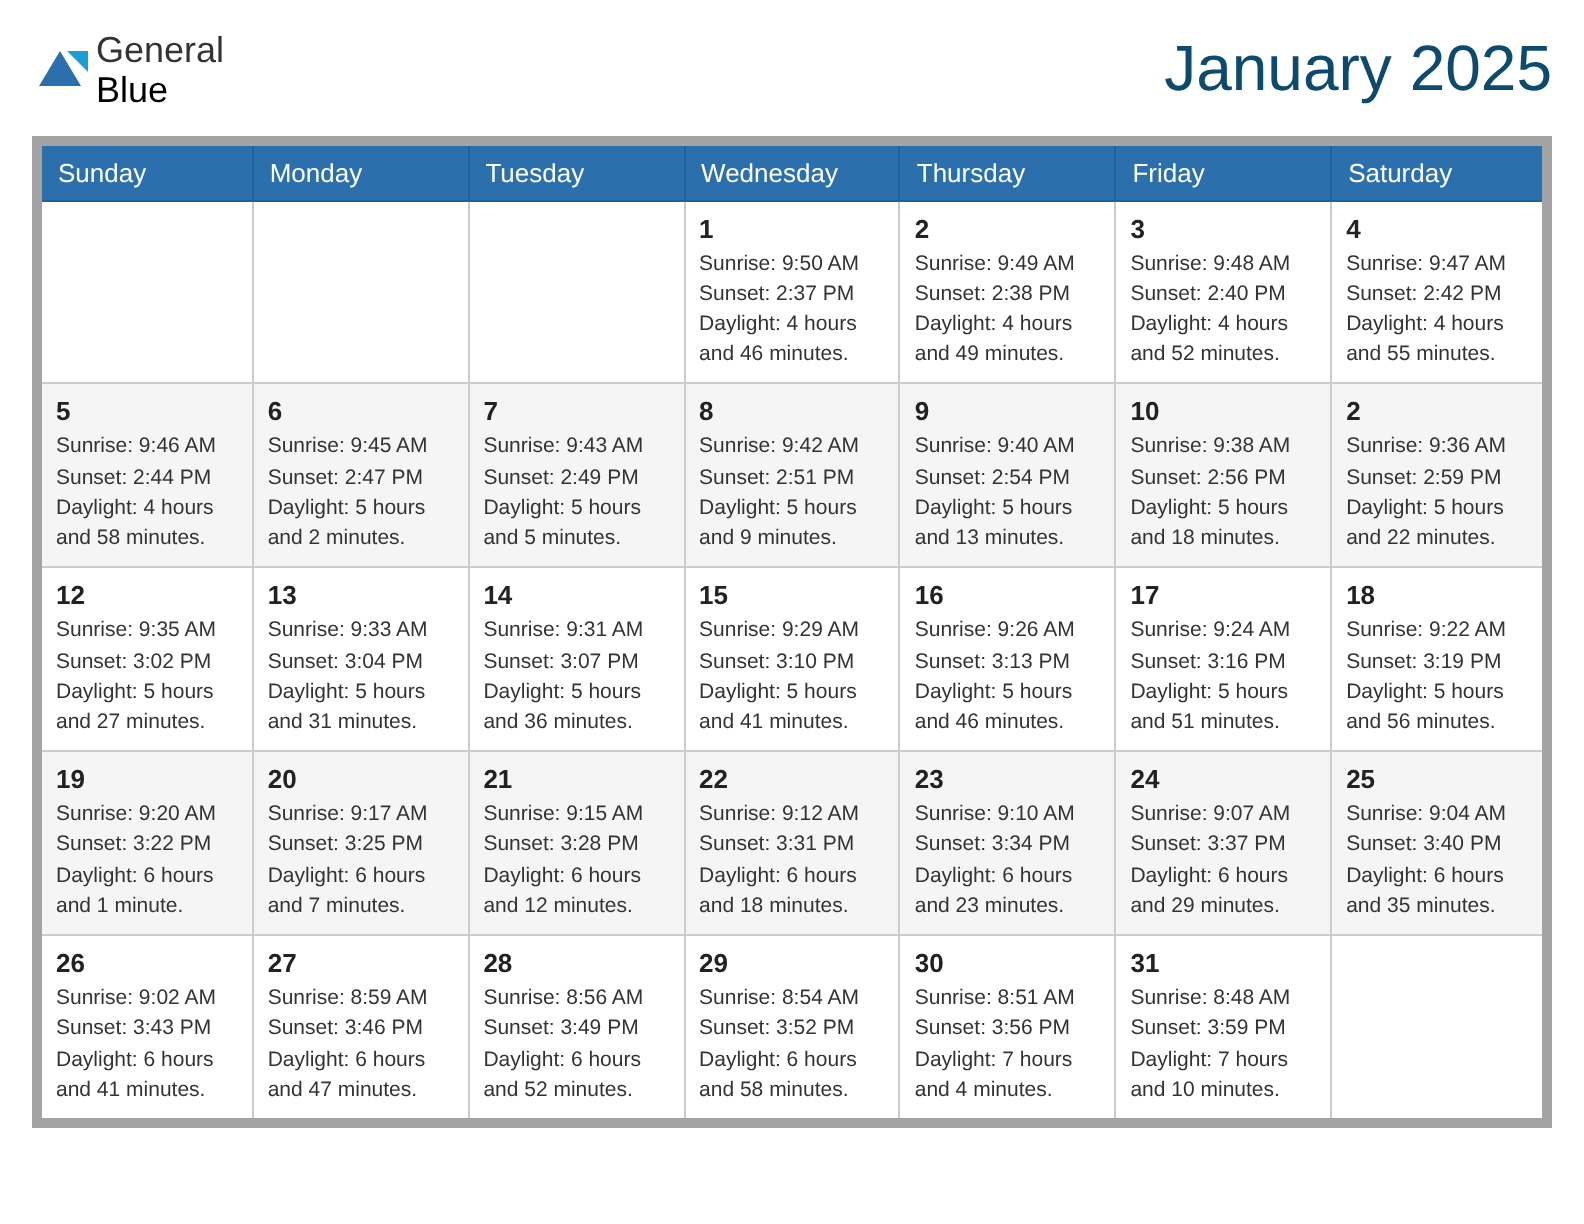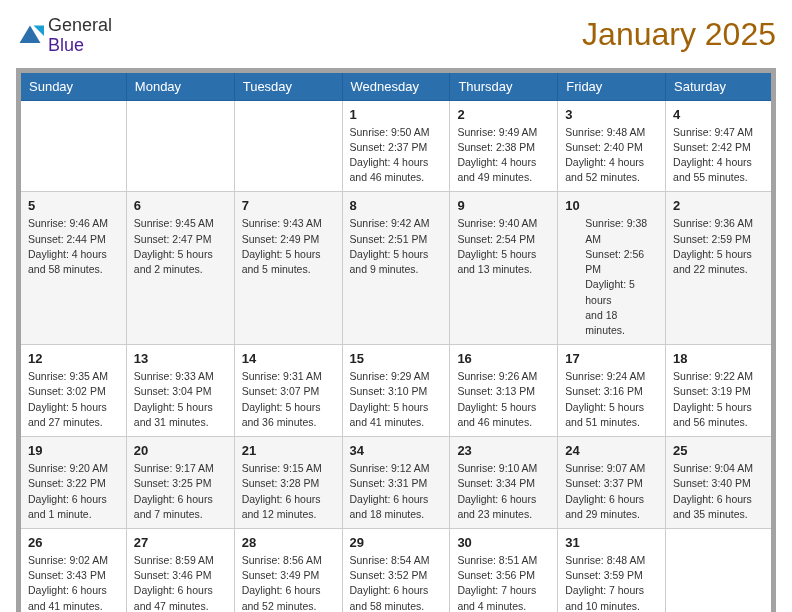--- a/index.html
+++ b/index.html
@@ -20,31 +20,31 @@
       display: flex;
       align-items: center;
       gap: 4px;
     }
     .logo-text {
       font-size: 18px;
       font-weight: normal;
       line-height: 1.1;
     }
     .logo-general { color: #333; }
-    .logo-blue { color: #4c1d95; }
+    .logo-blue { color: #000000; }
     .logo-icon {
       width: 28px;
       height: 28px;
     }
     .title-block {
       text-align: right;
     }
     .month-title {
       font-size: 32px;
-      color: #a16207;
+      color: #0c4a6e;
       font-weight: normal;
     }
     .subtitle {
       font-size: 14px;
       color: #555;
     }
     .calendar {
       width: 100%;
       border-collapse: collapse;
       border: 5px solid #a3a3a3;
@@ -180,21 +180,21 @@
         </td>
         <td>
           <div class="day-number">9</div>
           <div class="day-info" style="white-space: pre-line;">Sunrise: 9:40 AM
 Sunset: 2:54 PM
 Daylight: 5 hours
 and 13 minutes.</div>
         </td>
         <td>
           <div class="day-number">10</div>
-          <div class="day-info" style="white-space: pre-line; margin-left: 20px;">Sunrise: 9:38 AM
+          <div class="day-info" style="white-space: pre-line;">Sunrise: 9:38 AM
 Sunset: 2:56 PM
 Daylight: 5 hours
 and 18 minutes.</div>
         </td>
         <td>
           <div class="day-number">2</div>
           <div class="day-info" style="white-space: pre-line;">Sunrise: 9:36 AM
 Sunset: 2:59 PM
 Daylight: 5 hours
 and 22 minutes.</div>
@@ -267,21 +267,21 @@
 and 7 minutes.</div>
         </td>
         <td>
           <div class="day-number">21</div>
           <div class="day-info" style="white-space: pre-line;">Sunrise: 9:15 AM
 Sunset: 3:28 PM
 Daylight: 6 hours
 and 12 minutes.</div>
         </td>
         <td>
-          <div class="day-number">34</div>
+          <div class="day-number">22</div>
           <div class="day-info" style="white-space: pre-line;">Sunrise: 9:12 AM
 Sunset: 3:31 PM
 Daylight: 6 hours
 and 18 minutes.</div>
         </td>
         <td>
           <div class="day-number">23</div>
           <div class="day-info" style="white-space: pre-line;">Sunrise: 9:10 AM
 Sunset: 3:34 PM
 Daylight: 6 hours

